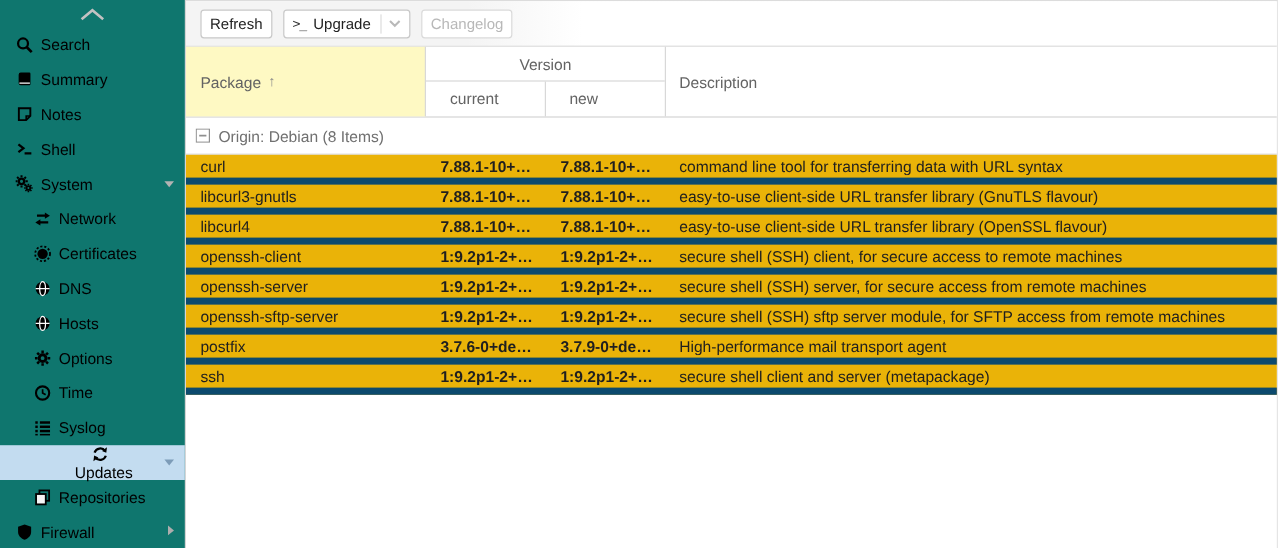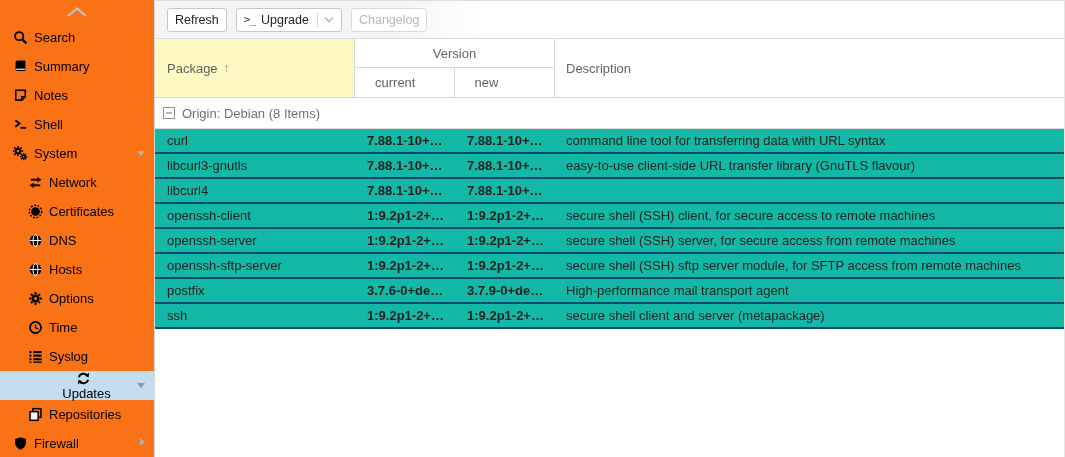--- a/index.html
+++ b/index.html
@@ -1,21 +1,21 @@
 <!DOCTYPE html>
 <html><head>
 <meta charset="utf-8">
 <style>
   * { box-sizing: border-box; margin: 0; padding: 0; }
   html,body { width:1065px; height:457px; overflow:hidden; background:#fff;
     font-family:"Liberation Sans","DejaVu Sans",sans-serif; font-size:13px; color:#1f1f1f; }
   .app { position:relative; width:1065px; height:457px; display:flex; }
 
   
-  .sidebar { width:155px; height:457px; background:#f97316; border-right:1px solid #d5d5d5;
+  .sidebar { width:155px; height:457px; background:#0f766e; border-right:1px solid #d5d5d5;
     flex:0 0 155px; position:relative; }
   .scroll-up { height:23px; display:flex; align-items:center; justify-content:center; cursor:pointer; }
   .nav-item { height:29px; display:flex; align-items:center; cursor:pointer; position:relative; color:#000; }
   .nav-item .ico { width:15px; height:15px; display:inline-flex; align-items:center; justify-content:center; flex:0 0 15px; }
   .nav-item.lvl1 { padding-left:13px; }
   .nav-item.lvl2 { padding-left:28px; }
   .nav-item .lbl { margin-left:6px; white-space:nowrap; }
   .nav-item.selected { background:#c3dcf0;flex-direction:column; }
   .tri-down { position:absolute; right:9px; top:12px; width:0; height:0;
     border-left:4.5px solid transparent; border-right:4.5px solid transparent; border-top:5px solid #b3b3b3; }
@@ -45,21 +45,21 @@
   .ver-top { height:30px; border-bottom:1px solid #d8d8d8; display:flex; align-items:center; justify-content:center; cursor:pointer; }
   .ver-sub { height:30px; display:flex; }
   .ver-sub > div { width:100px; display:flex; align-items:center; padding-left:20px; cursor:pointer; }
   .ver-sub > div:first-child { border-right:1px solid #d8d8d8; }
   .col-desc { flex:1; display:flex; align-items:center; padding-left:11px; cursor:pointer; }
 
   
   .group-row { height:31px; display:flex; align-items:center; padding-left:8px; color:#707070;
     border-bottom:1px solid #dadada; cursor:pointer; }
   .group-row svg { margin-right:7px; }
-  .row { height:25px; display:flex; align-items:center; border-bottom:2px solid #0c4a6e; cursor:pointer; background:#14b8a6; }
+  .row { height:25px; display:flex; align-items:center; border-bottom:6px solid #0c4a6e; cursor:pointer; background:#eab308;justify-content:center; }
   .row .c-pkg { width:200px; padding-left:12px; white-space:nowrap; overflow:hidden; }
   .row .c-cur, .row .c-new { width:100px; padding-left:12px; white-space:nowrap; overflow:hidden;font-weight:bold; }
   .row .c-desc { flex:1; padding-left:11px; white-space:nowrap; overflow:hidden; }
 
   svg { display:block; }
 </style>
 </head>
 <body>
 
 <div class="app">
@@ -324,20 +324,21 @@
     <div class="row">
       <div class="c-pkg">libcurl3-gnutls</div>
       <div class="c-cur">7.88.1-10+…</div>
       <div class="c-new">7.88.1-10+…</div>
       <div class="c-desc">easy-to-use client-side URL transfer library (GnuTLS flavour)</div>
     </div>
     <div class="row">
       <div class="c-pkg">libcurl4</div>
       <div class="c-cur">7.88.1-10+…</div>
       <div class="c-new">7.88.1-10+…</div>
+      <div class="c-desc">easy-to-use client-side URL transfer library (OpenSSL flavour)</div>
     </div>
     <div class="row">
       <div class="c-pkg">openssh-client</div>
       <div class="c-cur">1:9.2p1-2+…</div>
       <div class="c-new">1:9.2p1-2+…</div>
       <div class="c-desc">secure shell (SSH) client, for secure access to remote machines</div>
     </div>
     <div class="row">
       <div class="c-pkg">openssh-server</div>
       <div class="c-cur">1:9.2p1-2+…</div>

